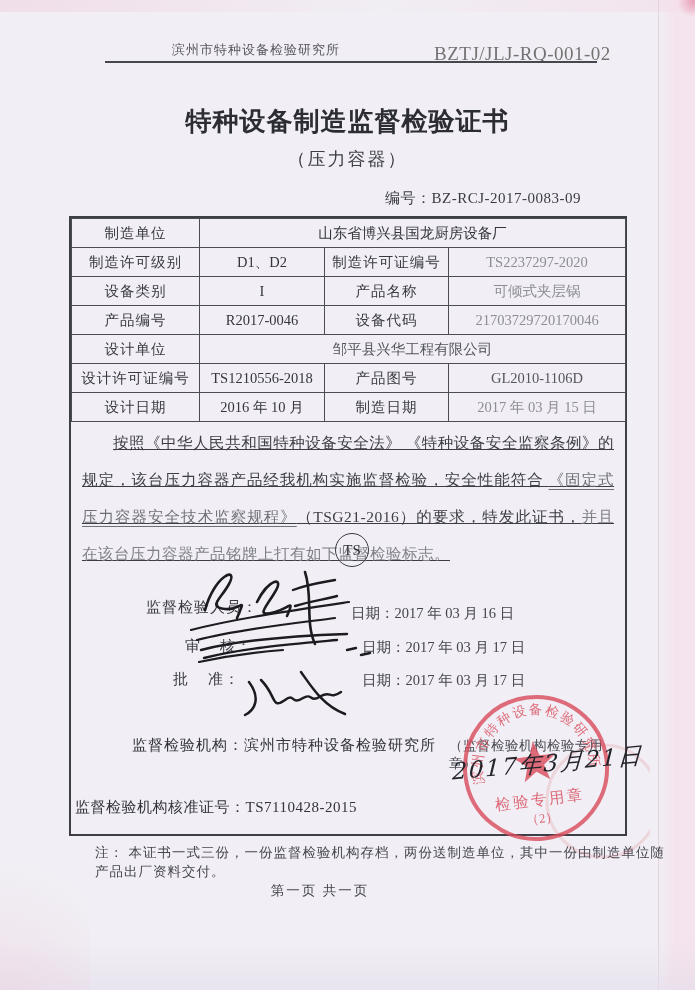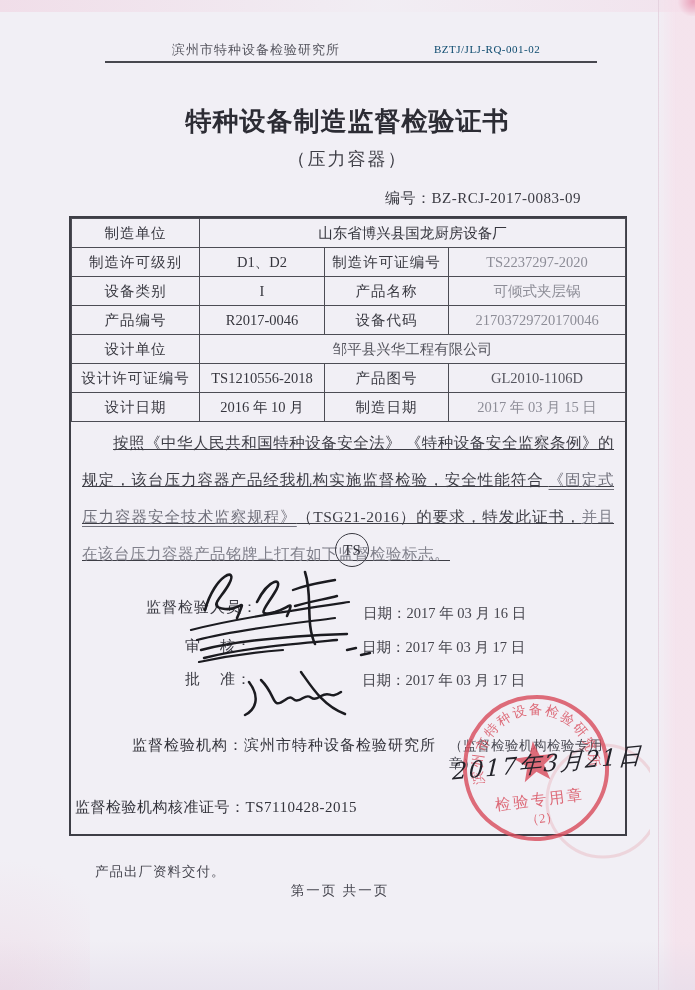--- a/index.html
+++ b/index.html
@@ -18,21 +18,21 @@
     background:linear-gradient(90deg, rgba(240,208,223,0.55), rgba(241,226,234,0.12) 55%, rgba(243,212,227,0.45));}
   .tint-corner{left:676px;top:0;width:19px;height:16px;
     background:radial-gradient(circle at 90% 10%, rgba(225,110,145,0.55), rgba(225,110,145,0) 70%);}
   .tint-bottom{left:0;top:940px;width:695px;height:50px;
     background:linear-gradient(0deg, rgba(226,219,233,0.55), rgba(226,219,233,0));}
   .tint-bl{left:0;top:840px;width:90px;height:150px;
     background:radial-gradient(circle at 0% 100%, rgba(236,205,220,0.4), rgba(236,205,220,0) 75%);}
 
   
   .hdr-left{left:172px;top:41px;font-size:13px;letter-spacing:1px;color:#55555e;}
-  .hdr-right{left:434px;top:43px;font-size:11px;letter-spacing:0.5px;color:#0c4a6e;}
+  .hdr-right{left:434px;top:43px;font-size:19px;letter-spacing:0.5px;color:#737373;}
   .hdr-rule{left:105px;top:61px;width:492px;height:2px;background:#47474e;}
 
   .title{left:0;top:104px;width:695px;text-align:center;font-size:26px;font-weight:bold;
     letter-spacing:1px;color:#2c2c34;font-family:"DejaVu Sans","Liberation Sans",sans-serif;}
   .subtitle{left:0;top:147px;width:695px;text-align:center;font-size:18px;color:#3e3e46;letter-spacing:2px;}
   .certno{left:385px;top:189px;font-size:15px;color:#3b3b43;letter-spacing:0.5px;}
 
   
   .mainbox{left:69px;top:216px;width:554px;height:616px;border:2px solid #3e3e46;background:transparent;}
   table.cert{border-collapse:collapse;width:554px;table-layout:fixed;}
@@ -63,21 +63,21 @@
 
   
   .stamp-svg{left:438px;top:666px;width:212px;height:204px;z-index:5;}
   .hand-date{left:452px;top:748px;z-index:6;font-size:23px;font-style:italic;color:#23232a;
     font-family:"DejaVu Serif","Liberation Serif",serif;letter-spacing:2px;
     transform:rotate(-5deg) skewX(-8deg);}
 
   
   .note1{left:95px;top:844px;font-size:13.5px;color:#45454e;letter-spacing:1px;}
   .note2{left:95px;top:863px;font-size:13.5px;color:#45454e;letter-spacing:1px;}
-  .pageinfo{left:0;top:882px;width:640px;text-align:center;font-size:13.5px;color:#45454e;letter-spacing:2px;padding-left:20px;}
+  .pageinfo{left:0;top:882px;width:640px;text-align:center;font-size:13.5px;color:#45454e;letter-spacing:2px;}
 </style>
 </head>
 <body>
 
 <div id="page">
 
   <div class="abs tint-top"></div>
   <div class="abs tint-right"></div>
   <div class="abs tint-corner"></div>
   <div class="abs tint-bottom"></div>
@@ -140,24 +140,24 @@
         <td class="val faded">2017 年 03 月 15 日</td>
       </tr>
     </tbody>
       </table>
 
     <div class="abs para"><span>按照《中华人民共和国特种设备安全法》 《特种设备安全监察条例》的规定，该台压力容器产品经我机构实施监督检验，安全性能符合 </span><span class="ul">《固定式压力容器安全技术监察规程》</span><span>（TSG21-2016）的要求，特发此证书，</span><span class="fade2">并且在该台压力容器产品铭牌上打有如下监督检验标志。</span></div>
 
     <div class="abs ts-circle">TS</div>
 
     <div class="abs so-label" style="left:75px;top:380px;">监督检验人员：</div>
-    <div class="abs so-date" style="left:292px;top:386px;">日期：2017 年 03 月 16 日</div>
+    <div class="abs so-date" style="left:280px;top:386px;">日期：2017 年 03 月 16 日</div>
     <div class="abs so-label" style="left:114px;top:419px;">审    核：</div>
     <div class="abs so-date" style="left:291px;top:420px;">日期：2017 年 03 月 17 日</div>
-    <div class="abs so-label" style="left:114px;top:452px;">批    准：</div>
+    <div class="abs so-label" style="left:102px;top:452px;">批    准：</div>
     <div class="abs so-date" style="left:291px;top:453px;">日期：2017 年 03 月 17 日</div>
 
     <svg class="abs sig" style="left:112px;top:340px;" width="175" height="95">
       <path d="M22,52 C32,16 56,8 46,26 C38,41 24,49 42,51 C58,53 64,36 54,60" stroke-width="2.6"></path>
       <path d="M74,44 C86,20 102,18 92,34 C82,51 72,59 92,54 C106,50 112,40 104,58" stroke-width="2.6"></path>
       <path d="M122,14 C130,38 122,64 132,86" stroke-width="2.6"></path>
       <path d="M110,32 C126,26 142,24 152,22 M112,48 C128,43 144,41 154,38" stroke-width="2.4"></path>
       <path d="M8,72 C50,61 112,52 166,44" stroke-width="2.2"></path>
       <path d="M14,82 C56,71 114,65 152,60" stroke-width="2.2"></path>
     </svg>
@@ -187,16 +187,17 @@
       </text>
       <polygon points="98,75 103.2,89.9 118.9,90.2 106.4,99.7 110.9,114.8 98,105.8 85.1,114.8 89.6,99.7 77.1,90.2 92.8,89.9" fill="#d94f5e"></polygon>
       <text x="98" y="139" text-anchor="middle" font-size="15.5" letter-spacing="2.5" fill="#d94f5e">检验专用章</text>
       <text x="98" y="157" text-anchor="middle" font-size="13" fill="#d94f5e">（2）</text>
     </g>
     <circle cx="165" cy="135" r="56" fill="none" stroke="#d94f5e" stroke-width="3" opacity="0.16"></circle>
   </svg>
 
   <div class="abs hand-date">2017年3月21日</div>
 
+  <div class="abs note1">注：  本证书一式三份，一份监督检验机构存档，两份送制造单位，其中一份由制造单位随</div>
   <div class="abs note2">产品出厂资料交付。</div>
   <div class="abs pageinfo">第一页    共一页</div>
 
 </div>
 
 </body></html>

